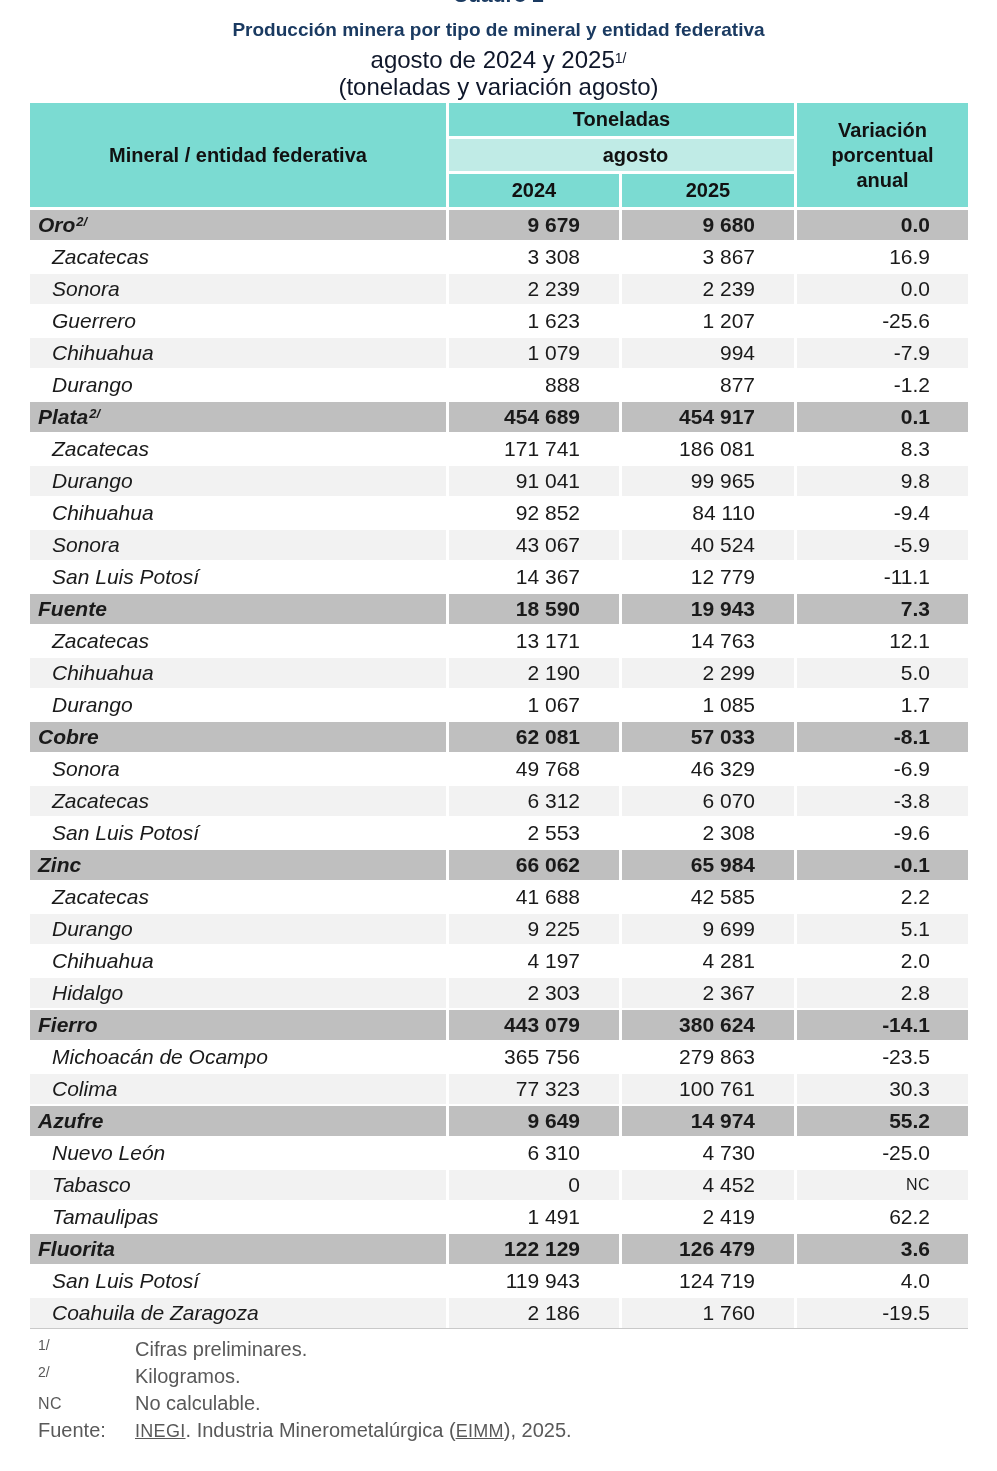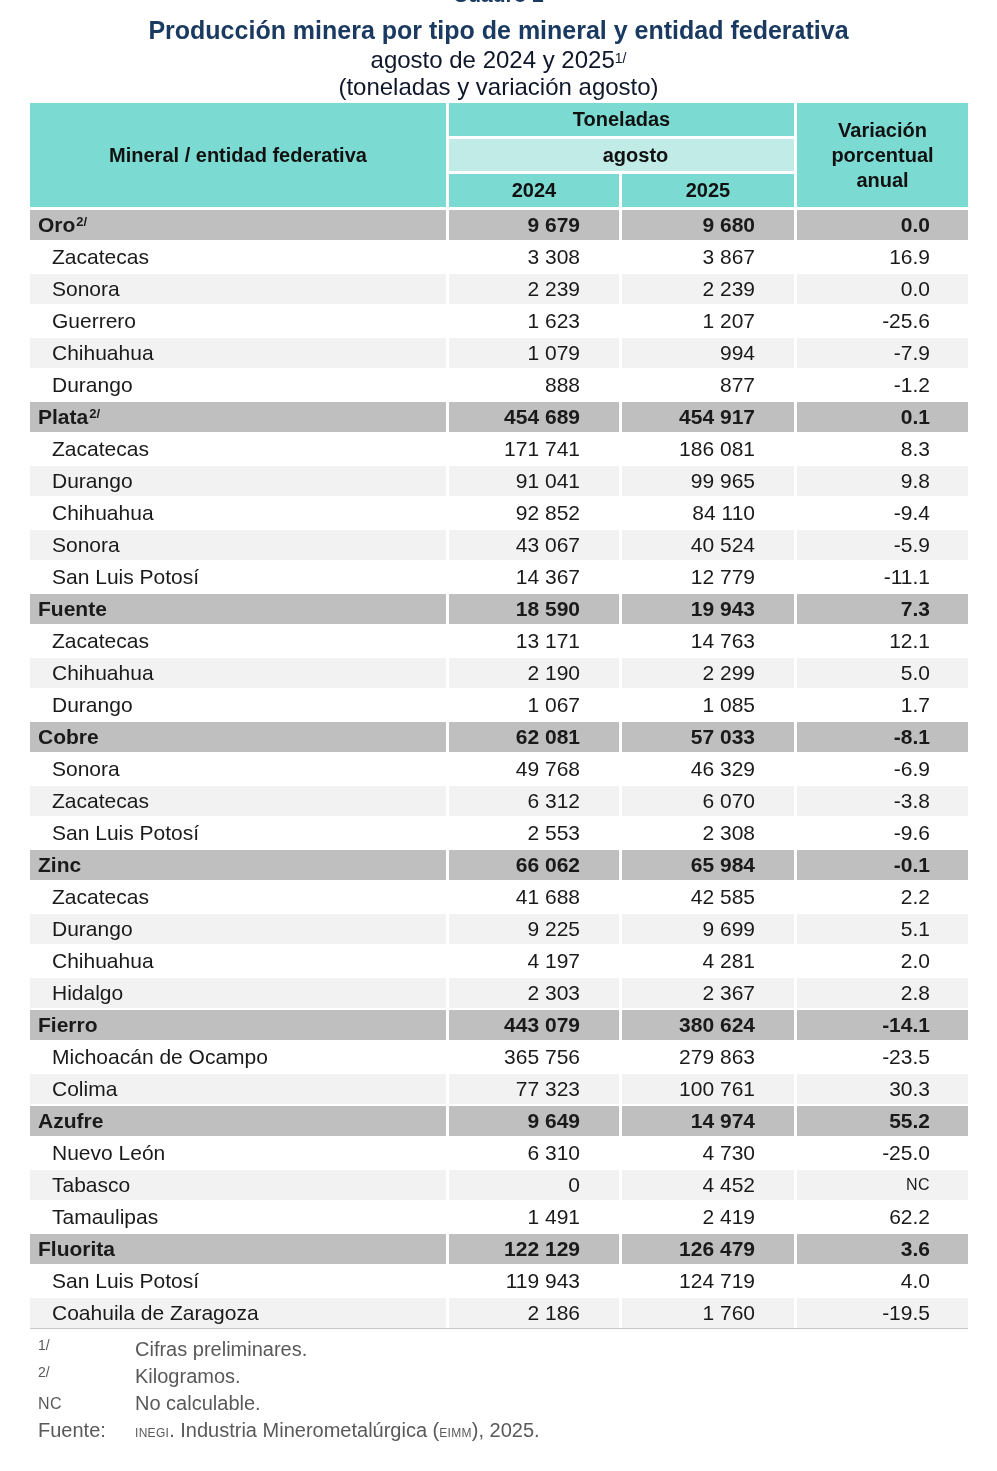--- a/index.html
+++ b/index.html
@@ -23,21 +23,21 @@
     margin-top: -17px;
     font-size: 21px;
     font-weight: bold;
     color: #1a3a61;
   }
 
   
   h1.title {
     margin-top: 8px;
     text-align: center;
-    font-size: 25px;
+    font-size: 19px;
     line-height: 32px;
     font-weight: bold;
     color: #1a3a61;
   }
   .subtitle, .subtitle2 {
     text-align: center;
     font-size: 24px;
     line-height: 27px;
     color: #0f172a;
   }
@@ -82,21 +82,21 @@
   .row {
     display: grid;
     grid-template-columns: 416px 170px 172px 171px;
     column-gap: 3px;
     height: 30px;
     margin-bottom: 2px;
     font-size: 21px;
   }
   .row:last-child { margin-bottom: 0; }
   .row .c { display: flex; align-items: center; height: 100%; }
-  .c.name  { padding-left: 22px; }
+  .c.name  { padding-left: 22px; font-style: italic; }
   .c.mname { padding-left: 8px; }
   .c.num   { justify-content: flex-end; padding-right: 39px; }
   .c.var   { justify-content: flex-end; padding-right: 38px; }
   .c.var.nc { font-size: 16px; letter-spacing: 0.5px; }
   .mineral-row .c { background: #bfbfbf; font-weight: bold; }
   .state-row.plain .c { background: #ffffff; }
   .state-row.alt   .c { background: #f2f2f2; }
   .mineral-row sup {
     font-size: 13px;
     vertical-align: top;
@@ -109,21 +109,21 @@
   .footnotes {
     margin: 7px 0 0 38px;
     font-size: 20px;
     color: #595959;
   }
   .fn-line { display: flex; line-height: 27px; }
   .fn-marker { width: 97px; flex: 0 0 97px; }
   .fn-marker.fn-sup { font-size: 14px; position: relative; top: -4px; }
   .fn-marker.fn-nc { font-size: 16px; letter-spacing: 0.5px; }
   .fn-text { flex: 1; }
-  .caps { font-size: 12px; letter-spacing: 0.3px; }
+  .caps { font-size: 18px; letter-spacing: 0.3px; text-decoration: underline; }
 </style>
 </head>
 <body>
 
 <div class="top-crop">
   <span>Cuadro 2</span>
 </div>
 
 <h1 class="title">Producción minera por tipo de mineral y entidad federativa</h1>
 

